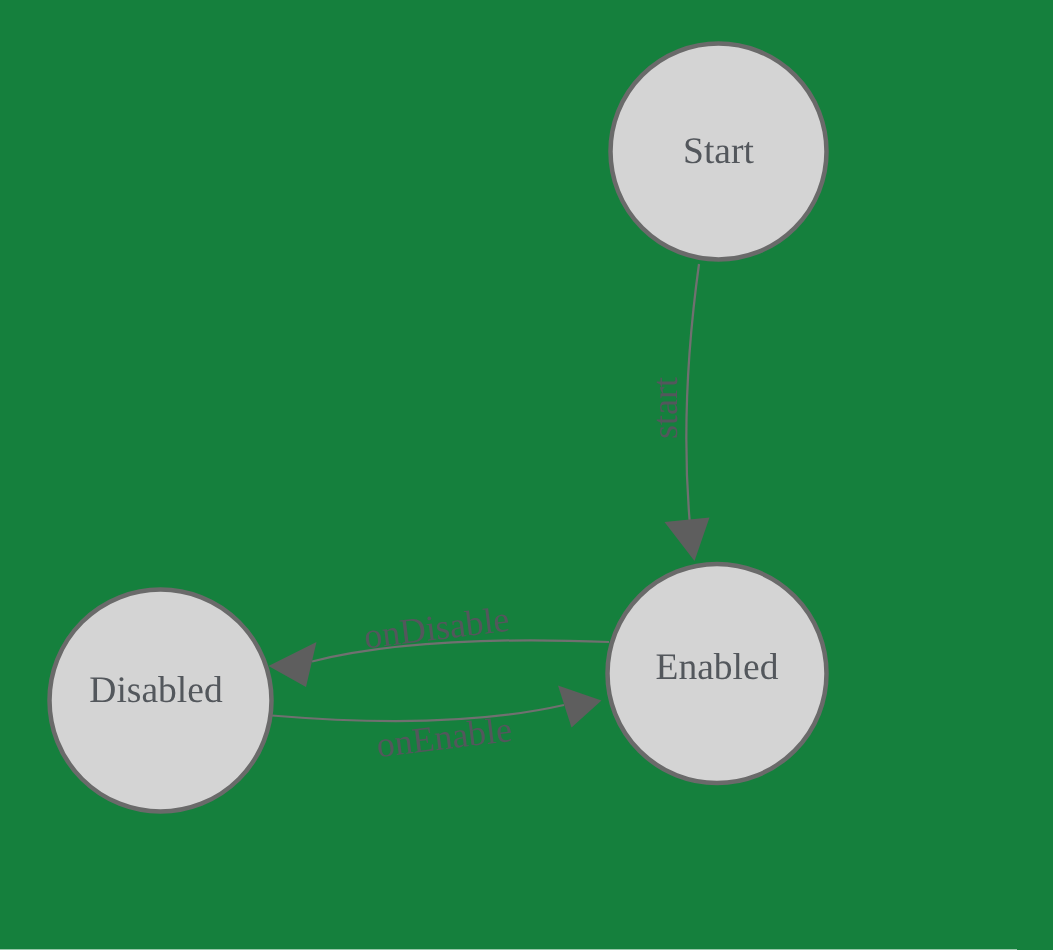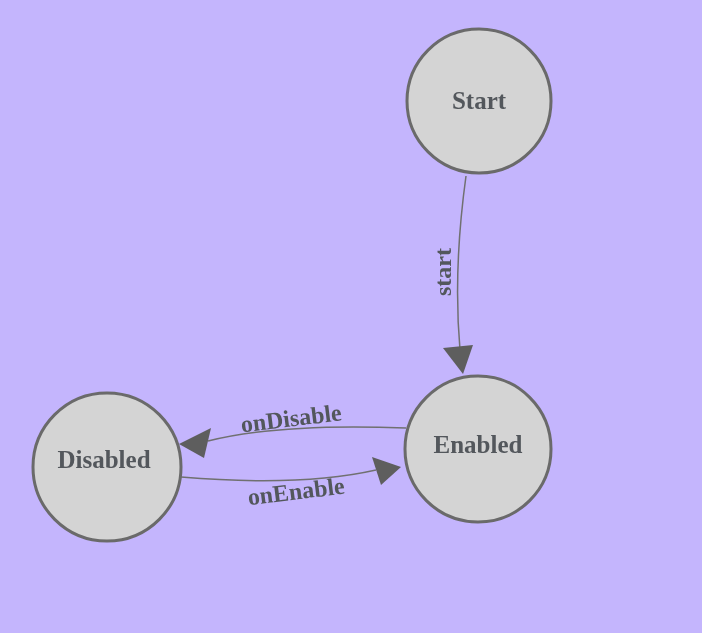--- a/index.html
+++ b/index.html
@@ -4,23 +4,22 @@
 <style>
   html, body {
     margin: 0;
     padding: 0;
     background: #ffffff;
   }
   .canvas-wrap {
     position: relative;
     width: 702px;
     height: 633px;
-    background: #c4b5fd;
+    background: #15803d;
     overflow: hidden;
-    font-weight: bold;
   }
   svg {
     display: block;
   }
   .edge-path {
     fill: none;
     stroke-width: 1.5;
   }
   .node-circle {
     stroke-width: 3;

